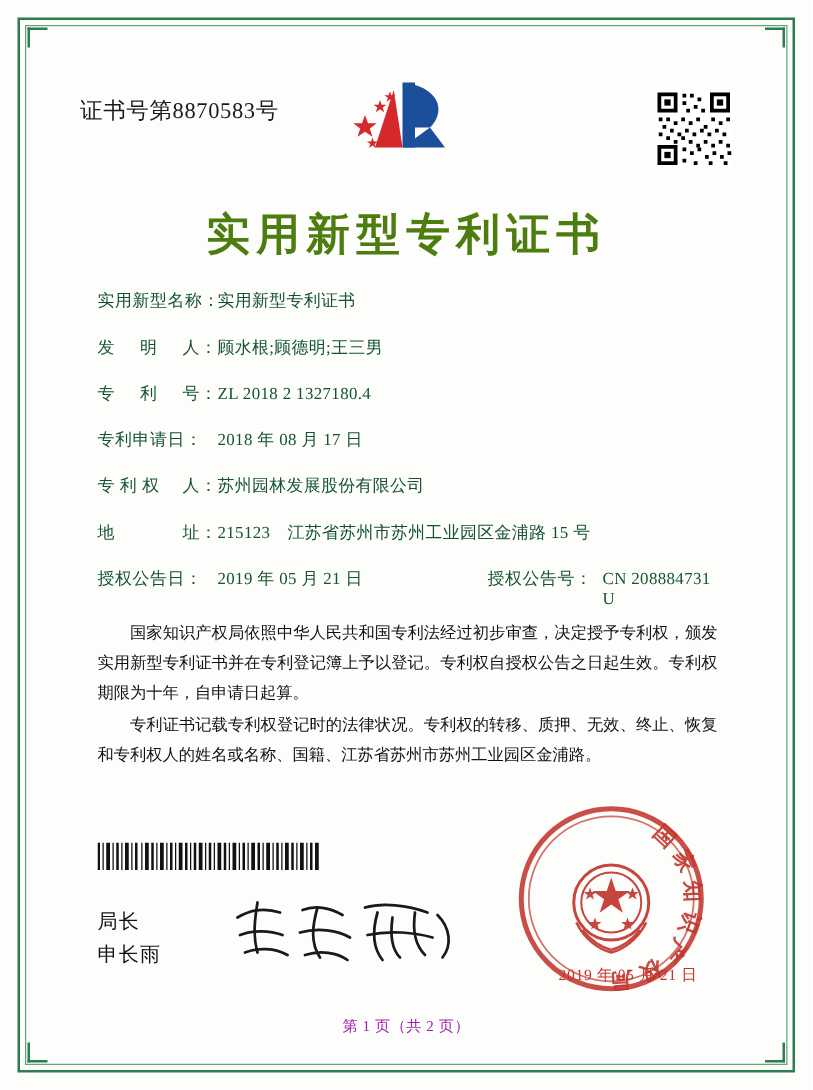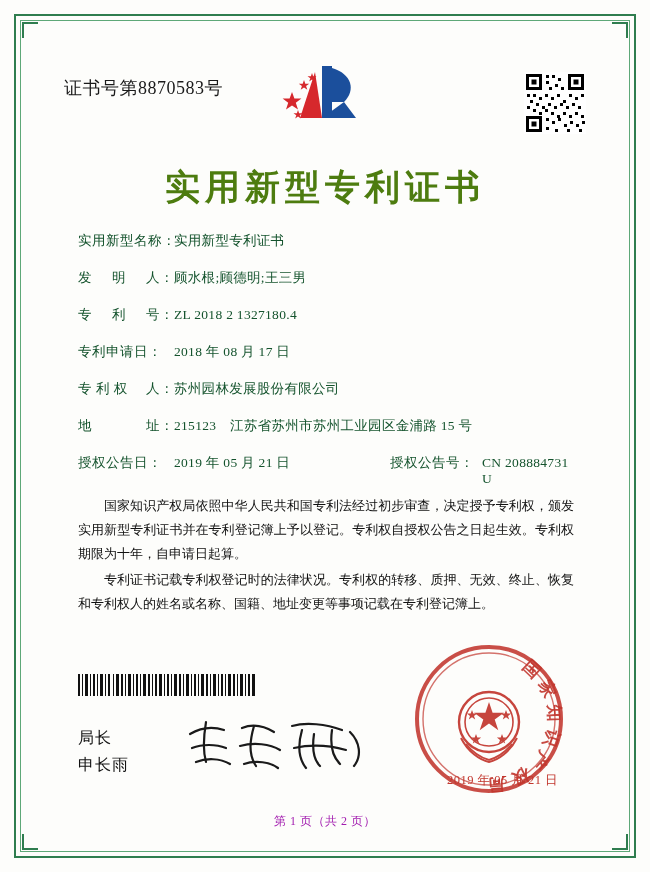--- a/index.html
+++ b/index.html
@@ -353,21 +353,21 @@
         <div class="field-label">授权公告日：</div>
         <div class="field-value">2019 年 05 月 21 日</div>
         <div class="field-label2">授权公告号：</div>
         <div class="field-value2">CN 208884731 U</div>
       </div>
 
     </div>
 
     <div class="body-text">
       <p>国家知识产权局依照中华人民共和国专利法经过初步审查，决定授予专利权，颁发实用新型专利证书并在专利登记簿上予以登记。专利权自授权公告之日起生效。专利权期限为十年，自申请日起算。</p>
-      <p>专利证书记载专利权登记时的法律状况。专利权的转移、质押、无效、终止、恢复和专利权人的姓名或名称、国籍、地址变更等事项记载在专利登记簿上。</p>
+      <p>专利证书记载专利权登记时的法律状况。专利权的转移、质押、无效、终止、恢复和专利权人的姓名或名称、国籍、江苏省苏州市苏州工业园区金浦路。</p>
     </div>
 
     <div class="barcode">
       <svg viewBox="0 0 178 22" width="178" height="22" preserveAspectRatio="none" aria-hidden="true">
         <g fill="#111">
           <rect x="0" y="0" width="2" height="22"></rect>
           <rect x="4" y="0" width="1" height="22"></rect>
           <rect x="7" y="0" width="3" height="22"></rect>
           <rect x="12" y="0" width="1" height="22"></rect>
           <rect x="15" y="0" width="2" height="22"></rect>

